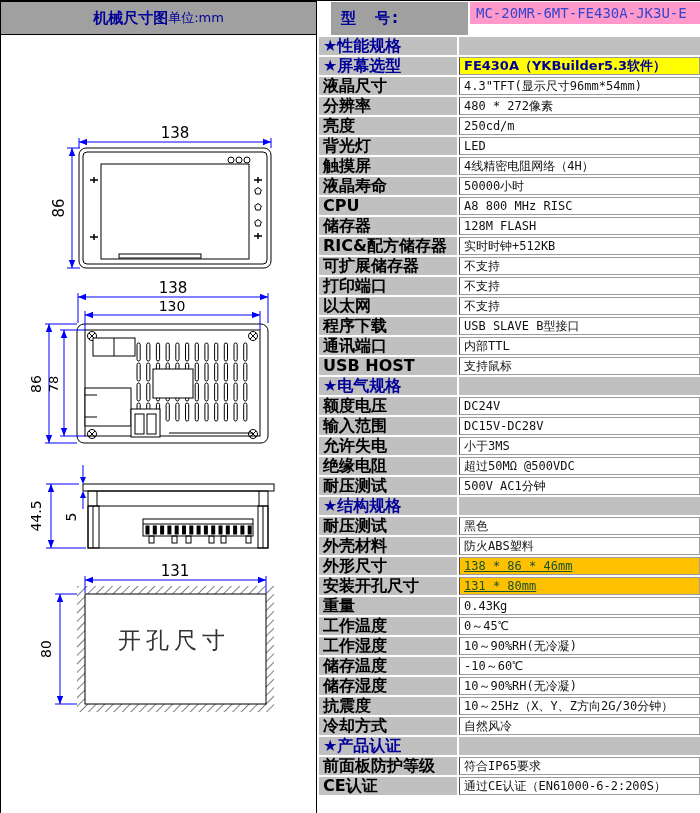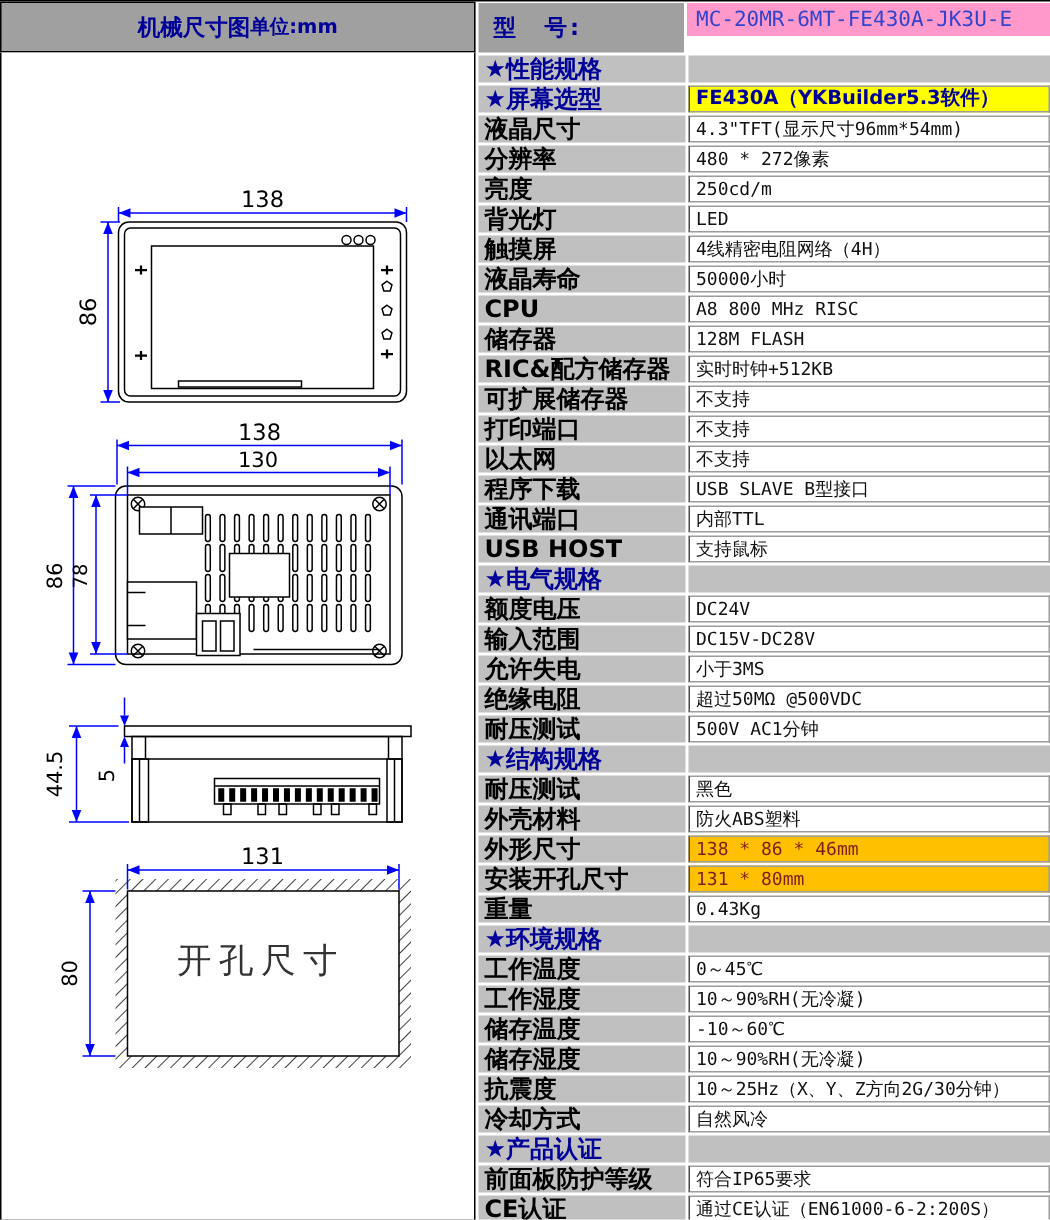--- a/index.html
+++ b/index.html
@@ -10,23 +10,23 @@
   }
   #page{position:absolute;inset:0;border-top:1px solid #000;}
 
   
   #hdr{position:absolute;left:0;top:0;width:700px;height:34px;display:flex;}
   .hdr-left{
     box-sizing:border-box;width:317px;height:34px;background:#a0a0a0;
     border:1px solid #000;display:flex;align-items:center;justify-content:center;gap:0;
   }
   .hdr-title{font-size:15px;font-weight:bold;color:#000099;}
-  .hdr-unit{font-size:13px;font-weight:bold;color:#000099;}
+  .hdr-unit{font-size:13px;font-weight:normal;color:#000099;}
   .hdr-model-label{
-    box-sizing:border-box;width:137px;height:33px;margin-left:2px;margin-top:1px;background:#a0a0a0;
+    box-sizing:border-box;width:137px;height:33px;margin-left:14px;margin-top:1px;background:#a0a0a0;
     display:flex;align-items:center;padding-left:10px;
     font-size:15px;font-weight:bold;color:#000099;letter-spacing:2px;
   }
   .hdr-model-value{
     box-sizing:border-box;flex:1;height:22px;margin-left:2px;margin-top:1px;background:#ff99cc;
     display:flex;align-items:center;padding-left:6px;
     font-family:"DejaVu Sans Mono","Liberation Mono",monospace;
     font-size:14px;color:#3344cc;
   }
 
@@ -48,21 +48,21 @@
   }
   .td.val{
     flex:1;margin-left:2px;background:#fff;border:1px solid #9c9c9c;border-left:1px solid #4a4a4a;
     font-family:"DejaVu Sans Mono","Liberation Mono",monospace;
     font-size:12px;color:#111;line-height:16px;padding-left:4px;white-space:nowrap;overflow:hidden;
   }
   .tr.s .td.lbl{color:#000099;}
   .tr.s .td.val{background:#c0c0c0;border:none;}
   .tr.y .td.lbl{color:#000099;}
   .tr.y .td.val{background:#ffff00;color:#000099;font-weight:bold;font-size:13px;font-family:"DejaVu Sans","Liberation Sans",sans-serif;}
-  .tr.o .td.val{background:#ffc000;color:#7f1d1d;}
+  .tr.o .td.val{background:#ffc000;color:#14532d;text-decoration:underline;}
 </style>
 </head>
 <body>
 
 <div id="page">
 
   <div id="hdr">
     <div class="hdr-left">
       <span class="hdr-title">机械尺寸图</span>
       <span class="hdr-unit">单位:mm</span>
@@ -391,24 +391,20 @@
         <div class="td val">138 * 86 * 46mm</div>
       </div>
     <div class="tr o">
         <div class="td lbl">安装开孔尺寸</div>
         <div class="td val">131 * 80mm</div>
       </div>
     <div class="tr">
         <div class="td lbl">重量</div>
         <div class="td val">0.43Kg</div>
       </div>
-    <div class="tr s">
-        <div class="td lbl">★环境规格</div>
-        <div class="td val"></div>
-      </div>
     <div class="tr">
         <div class="td lbl">工作温度</div>
         <div class="td val">0～45℃</div>
       </div>
     <div class="tr">
         <div class="td lbl">工作湿度</div>
         <div class="td val">10～90%RH(无冷凝)</div>
       </div>
     <div class="tr">
         <div class="td lbl">储存温度</div>

